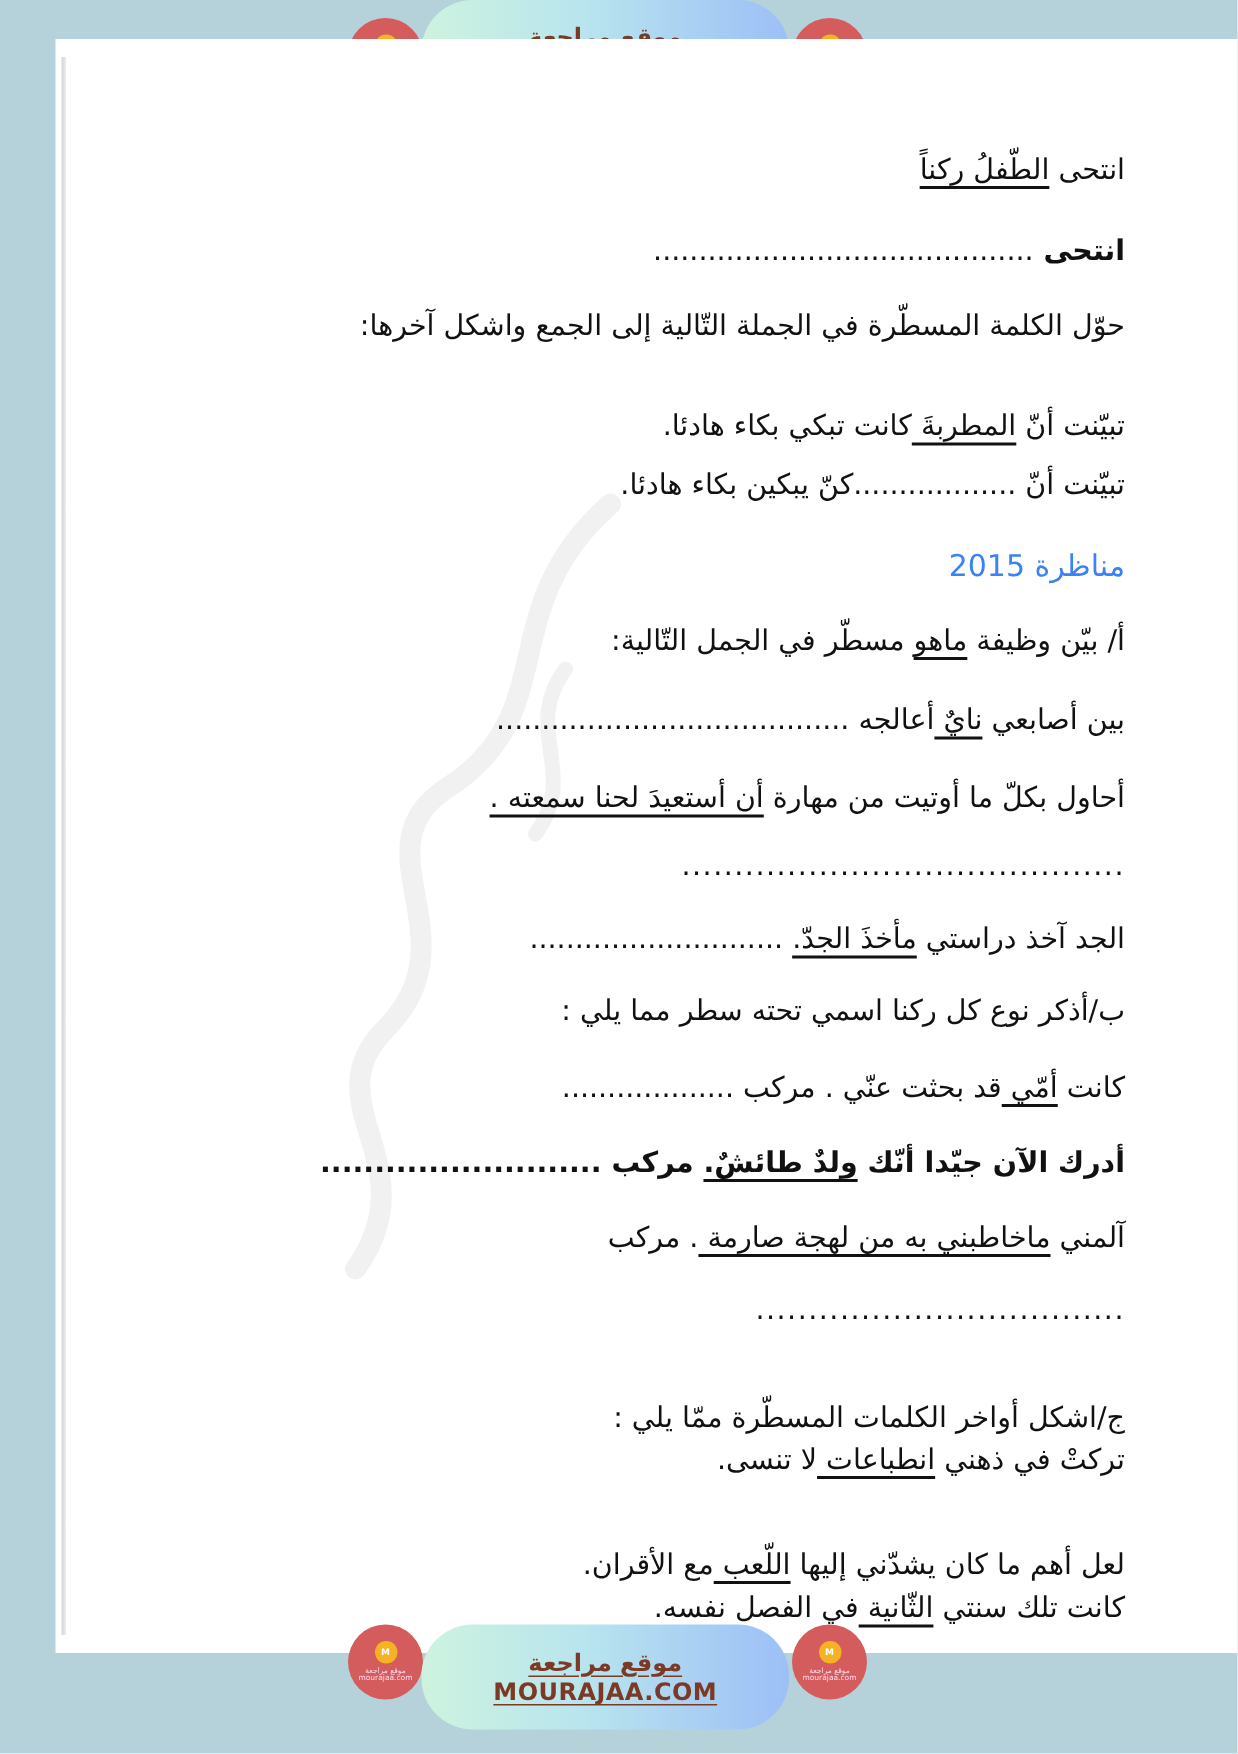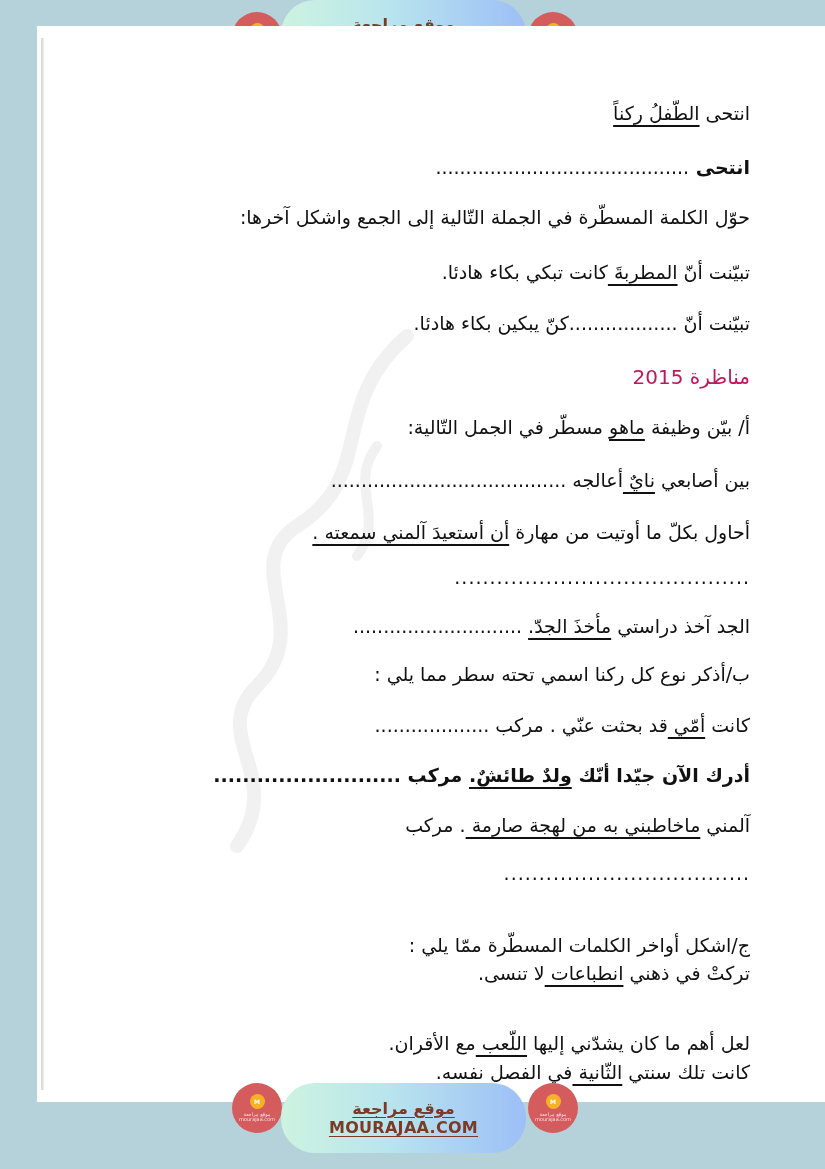--- a/index.html
+++ b/index.html
@@ -41,21 +41,21 @@
   .line {
     position: absolute;
     right: 0;
     white-space: nowrap;
     font-size: 19px;
     line-height: 26px;
     unicode-bidi: plaintext;
   }
   .u { text-decoration: underline; text-underline-offset: 5px; text-decoration-thickness: 1.5px; }
   .dots { letter-spacing: 1px; }
-  .heading-2015 { color: #be185d; font-size: 20px; }
+  .heading-2015 { color: #3b82f6; font-size: 20px; }
   .bold { font-weight: bold; }
 
   .banner {
     position: absolute;
     left: 281px;
     width: 245px; height: 66px;
     border-radius: 34px;
     background: linear-gradient(90deg, #cdf3df 0%, #b8e4ee 45%, #9dbff7 100%);
     display: flex; flex-direction: column; align-items: center; justify-content: center;
   }
@@ -113,26 +113,26 @@
   <div class="edge-right"></div>
   <svg class="watermark" viewBox="0 0 260 560">
     <path d="M230 10 C150 80 200 150 120 200 C60 240 140 300 80 360 C30 410 110 450 60 520" stroke="#555" stroke-width="14" fill="none" stroke-linecap="round"></path>
     <path d="M200 120 C170 160 210 190 180 230" stroke="#555" stroke-width="10" fill="none" stroke-linecap="round"></path>
   </svg>
 
   <div class="content" id="content">
       <div class="line" style="top: 36px;"><span class="">انتحى </span><span class="u">الطّفلُ ركناً</span></div>
       <div class="line" style="top: 90px;"><span class="bold">انتحى </span><span class="dots">..........................................</span></div>
       <div class="line" style="top: 140px;"><span class="">حوّل الكلمة المسطّرة في الجملة التّالية إلى الجمع واشكل آخرها:</span></div>
-      <div class="line" style="top: 195px; text-align: right;"><span class="">تبيّنت أنّ </span><span class="u">المطربةَ </span><span class=""> كانت تبكي بكاء هادئا.</span></div>
+      <div class="line" style="top: 207px; text-align: right;"><span class="">تبيّنت أنّ </span><span class="u">المطربةَ </span><span class=""> كانت تبكي بكاء هادئا.</span></div>
       <div class="line" style="top: 246px; margin-left: 28px;"><span class="">تبيّنت أنّ </span><span class="dots">..................</span><span class="">كنّ يبكين بكاء هادئا.</span></div>
       <div class="line" style="top: 300px;"><span class="heading-2015">مناظرة 2015</span></div>
       <div class="line" style="top: 350px;"><span class="">أ/ بيّن وظيفة </span><span class="u">ماهو</span><span class=""> مسطّر في الجمل التّالية:</span></div>
       <div class="line" style="top: 403px;"><span class="">بين أصابعي </span><span class="u">نايٌ </span><span class=""> أعالجه </span><span class="dots">.......................................</span></div>
-      <div class="line" style="top: 455px;"><span class="">أحاول بكلّ ما أوتيت من مهارة </span><span class="u">أن أستعيدَ آلمني سمعته .</span></div>
+      <div class="line" style="top: 455px;"><span class="">أحاول بكلّ ما أوتيت من مهارة </span><span class="u">أن أستعيدَ لحنا سمعته .</span></div>
       <div class="line" style="top: 500px;"><span class="dots">..........................................</span></div>
       <div class="line" style="top: 549px;"><span class="">الجد آخذ دراستي </span><span class="u">مأخذَ الجدّ.</span><span class="dots"> ............................</span></div>
       <div class="line" style="top: 597px;"><span class="">ب/أذكر نوع كل ركنا اسمي تحته سطر مما يلي :</span></div>
       <div class="line" style="top: 648px;"><span class="">كانت </span><span class="u">أمّي </span><span class=""> قد بحثت عنّي . مركب </span><span class="dots">...................</span></div>
       <div class="line" style="top: 698px; font-weight: bold;"><span class="">أدرك الآن جيّدا أنّك </span><span class="u">ولدٌ طائشٌ.</span><span class="">  مركب </span><span class="dots">..........................</span></div>
       <div class="line" style="top: 748px;"><span class="">آلمني </span><span class="u">ماخاطبني به من لهجة صارمة </span><span class=""> . مركب</span></div>
       <div class="line" style="top: 796px;"><span class="dots">...................................</span></div>
       <div class="line" style="top: 868px;"><span class="">ج/اشكل أواخر الكلمات المسطّرة ممّا يلي :</span></div>
       <div class="line" style="top: 896px;"><span class="">تركتْ في ذهني </span><span class="u">انطباعات </span><span class="">  لا تنسى.</span></div>
       <div class="line" style="top: 946px; margin-top: 20px;"><span class="">لعل أهم ما كان يشدّني إليها </span><span class="u">اللّعب </span><span class=""> مع الأقران.</span></div>

